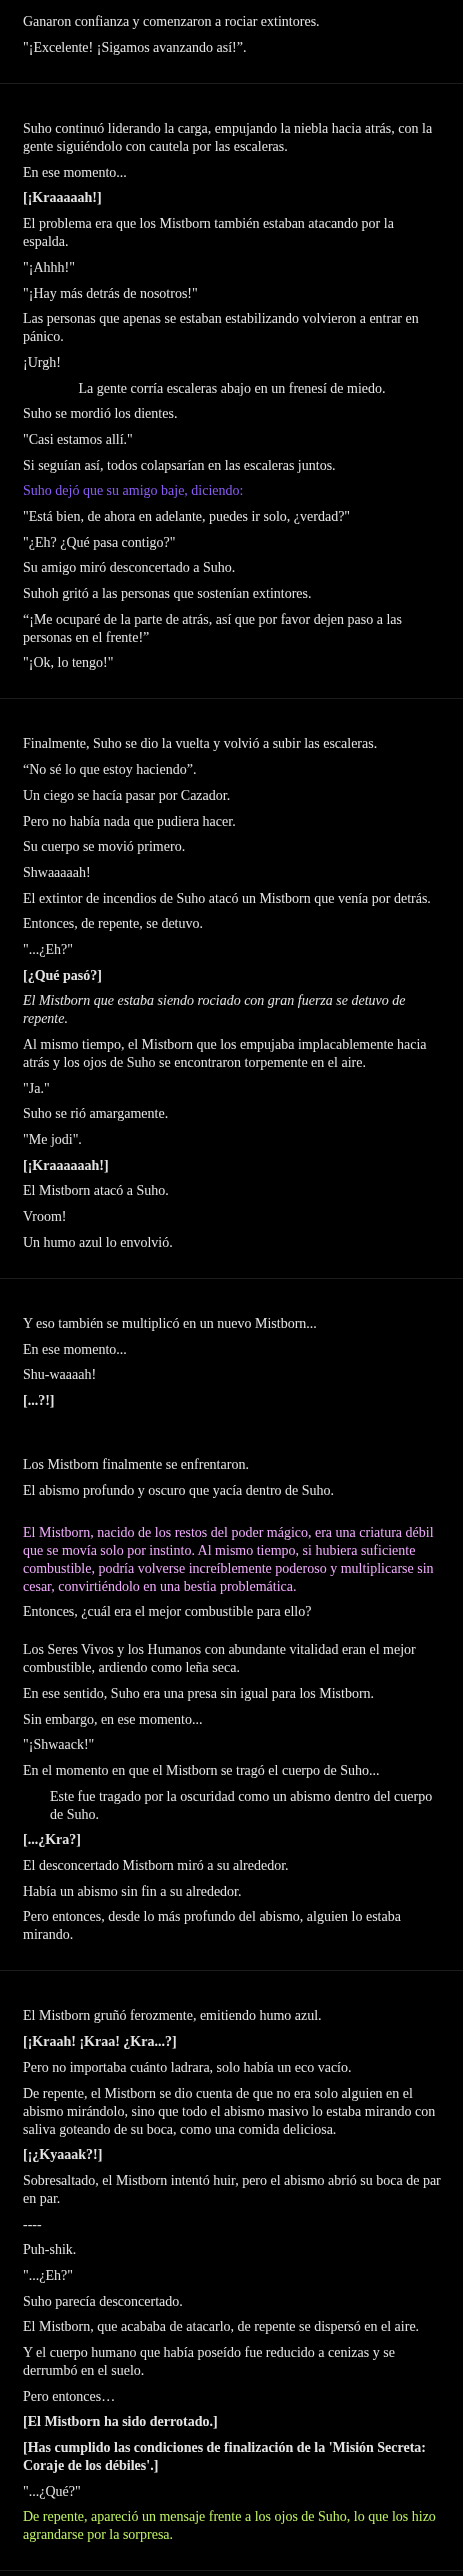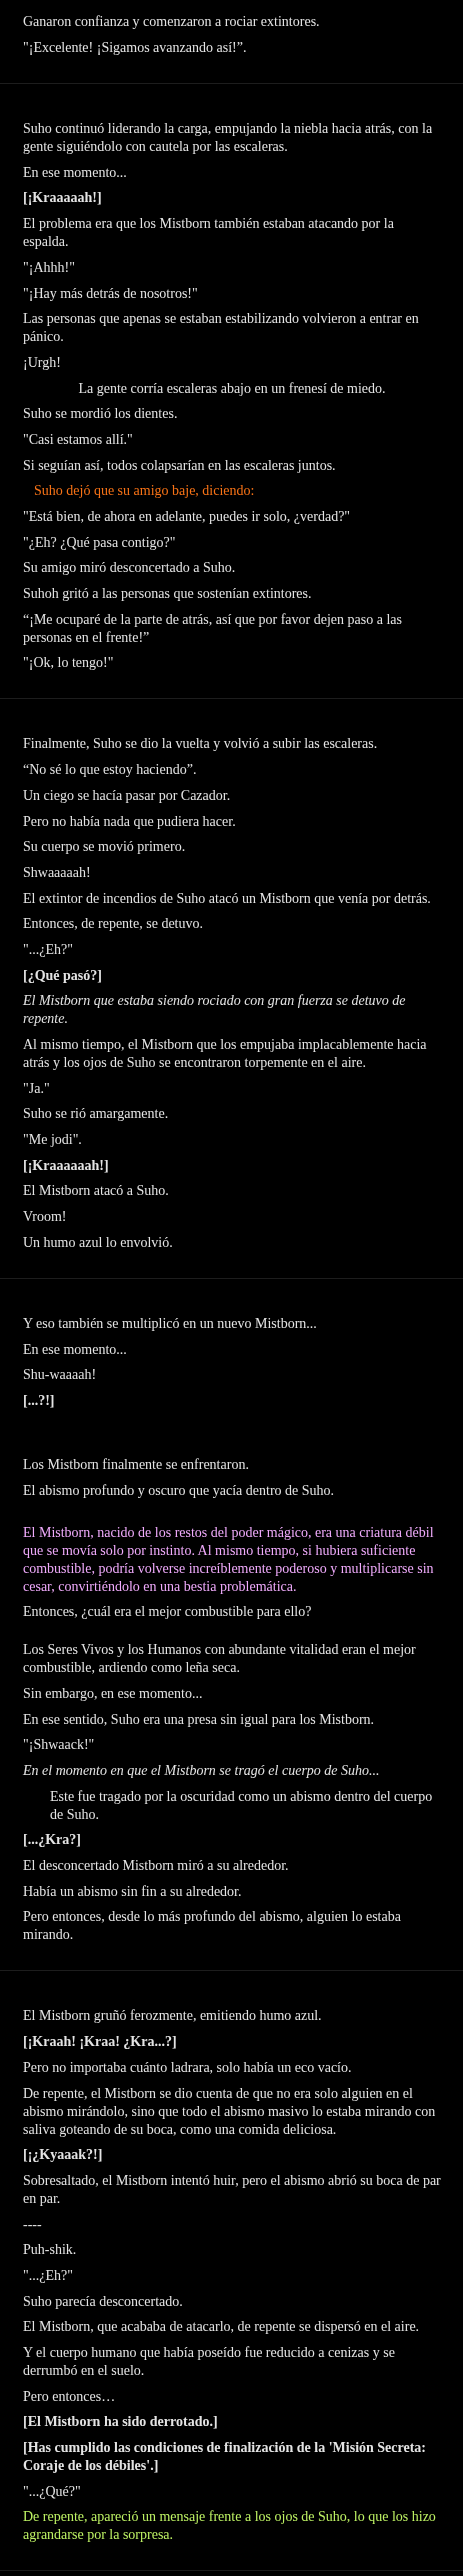--- a/index.html
+++ b/index.html
@@ -43,21 +43,21 @@
       <p class="sys" style="color: rgb(228, 228, 228);">[¡Kraaaaah!]</p>
       <p style="color: rgb(228, 228, 228);">El problema era que los Mistborn también estaban atacando por la espalda.</p>
       <p style="color: rgb(228, 228, 228);">"¡Ahhh!"</p>
       <p style="color: rgb(228, 228, 228);">"¡Hay más detrás de nosotros!"</p>
       <p style="color: rgb(228, 228, 228);">Las personas que apenas se estaban estabilizando volvieron a entrar en pánico.</p>
       <p style="color: rgb(228, 228, 228);">¡Urgh!</p>
       <p style="color: rgb(228, 228, 228); text-align: center;">La gente corría escaleras abajo en un frenesí de miedo.</p>
       <p style="color: rgb(228, 228, 228);">Suho se mordió los dientes.</p>
       <p style="color: rgb(228, 228, 228);">"Casi estamos allí."</p>
       <p style="color: rgb(228, 228, 228);">Si seguían así, todos colapsarían en las escaleras juntos.</p>
-      <p style="color: #f97316; margin-left: 11px;">Suho dejó que su amigo baje, diciendo:</p>
+      <p style="color: #8b5cf6;">Suho dejó que su amigo baje, diciendo:</p>
       <p style="color: rgb(228, 228, 228);">"Está bien, de ahora en adelante, puedes ir solo, ¿verdad?"</p>
       <p style="color: rgb(228, 228, 228);">"¿Eh? ¿Qué pasa contigo?"</p>
       <p style="color: rgb(228, 228, 228);">Su amigo miró desconcertado a Suho.</p>
       <p style="color: rgb(228, 228, 228);">Suhoh gritó a las personas que sostenían extintores.</p>
       <p style="color: rgb(228, 228, 228);">“¡Me ocuparé de la parte de atrás, así que por favor dejen paso a las personas en el frente!”</p>
       <p style="color: rgb(228, 228, 228);">"¡Ok, lo tengo!"</p>
     </section>
     <hr class="divider" style="border-top-color: rgb(29, 29, 29);">
     <section>
       <p style="color: rgb(228, 228, 228);">Finalmente, Suho se dio la vuelta y volvió a subir las escaleras.</p>
@@ -84,24 +84,24 @@
     <section>
       <p style="color: rgb(228, 228, 228);">Y eso también se multiplicó en un nuevo Mistborn...</p>
       <p style="color: rgb(228, 228, 228);">En ese momento...</p>
       <p style="color: rgb(228, 228, 228);">Shu-waaaah!</p>
       <p class="sys" style="color: rgb(228, 228, 228);">[...?!]</p>
       <p style="color: rgb(228, 228, 228); margin-top: 46px;">Los Mistborn finalmente se enfrentaron.</p>
       <p style="color: rgb(228, 228, 228);">El abismo profundo y oscuro que yacía dentro de Suho.</p>
       <p style="color: #f0abfc; margin-top: 24px;">El Mistborn, nacido de los restos del poder mágico, era una criatura débil que se movía solo por instinto. Al mismo tiempo, si hubiera suficiente combustible, podría volverse increíblemente poderoso y multiplicarse sin cesar, convirtiéndolo en una bestia problemática.</p>
       <p style="color: rgb(228, 228, 228);">Entonces, ¿cuál era el mejor combustible para ello?</p>
       <p style="color: rgb(228, 228, 228); margin-top: 20px;">Los Seres Vivos y los Humanos con abundante vitalidad eran el mejor combustible, ardiendo como leña seca.</p>
+      <p style="color: rgb(228, 228, 228);">En ese sentido, Suho era una presa sin igual para los Mistborn.</p>
       <p style="color: rgb(228, 228, 228);">Sin embargo, en ese momento...</p>
-      <p style="color: rgb(228, 228, 228);">En ese sentido, Suho era una presa sin igual para los Mistborn.</p>
       <p style="color: rgb(228, 228, 228);">"¡Shwaack!"</p>
-      <p style="color: rgb(228, 228, 228); font-style: italic;">En el momento en que el Mistborn se tragó el cuerpo de Suho...</p>
+      <p style="color: rgb(228, 228, 228);">En el momento en que el Mistborn se tragó el cuerpo de Suho...</p>
       <p style="color: rgb(228, 228, 228); margin-left: 27px;">Este fue tragado por la oscuridad como un abismo dentro del cuerpo de Suho.</p>
       <p class="sys" style="color: rgb(228, 228, 228);">[...¿Kra?]</p>
       <p style="color: rgb(228, 228, 228);">El desconcertado Mistborn miró a su alrededor.</p>
       <p style="color: rgb(228, 228, 228);">Había un abismo sin fin a su alrededor.</p>
       <p style="color: rgb(228, 228, 228);">Pero entonces, desde lo más profundo del abismo, alguien lo estaba mirando.</p>
     </section>
     <hr class="divider" style="border-top-color: rgb(29, 29, 29);">
     <section>
       <p style="color: rgb(228, 228, 228);">El Mistborn gruñó ferozmente, emitiendo humo azul.</p>
       <p class="sys" style="color: rgb(228, 228, 228);">[¡Kraah! ¡Kraa! ¿Kra...?]</p>

